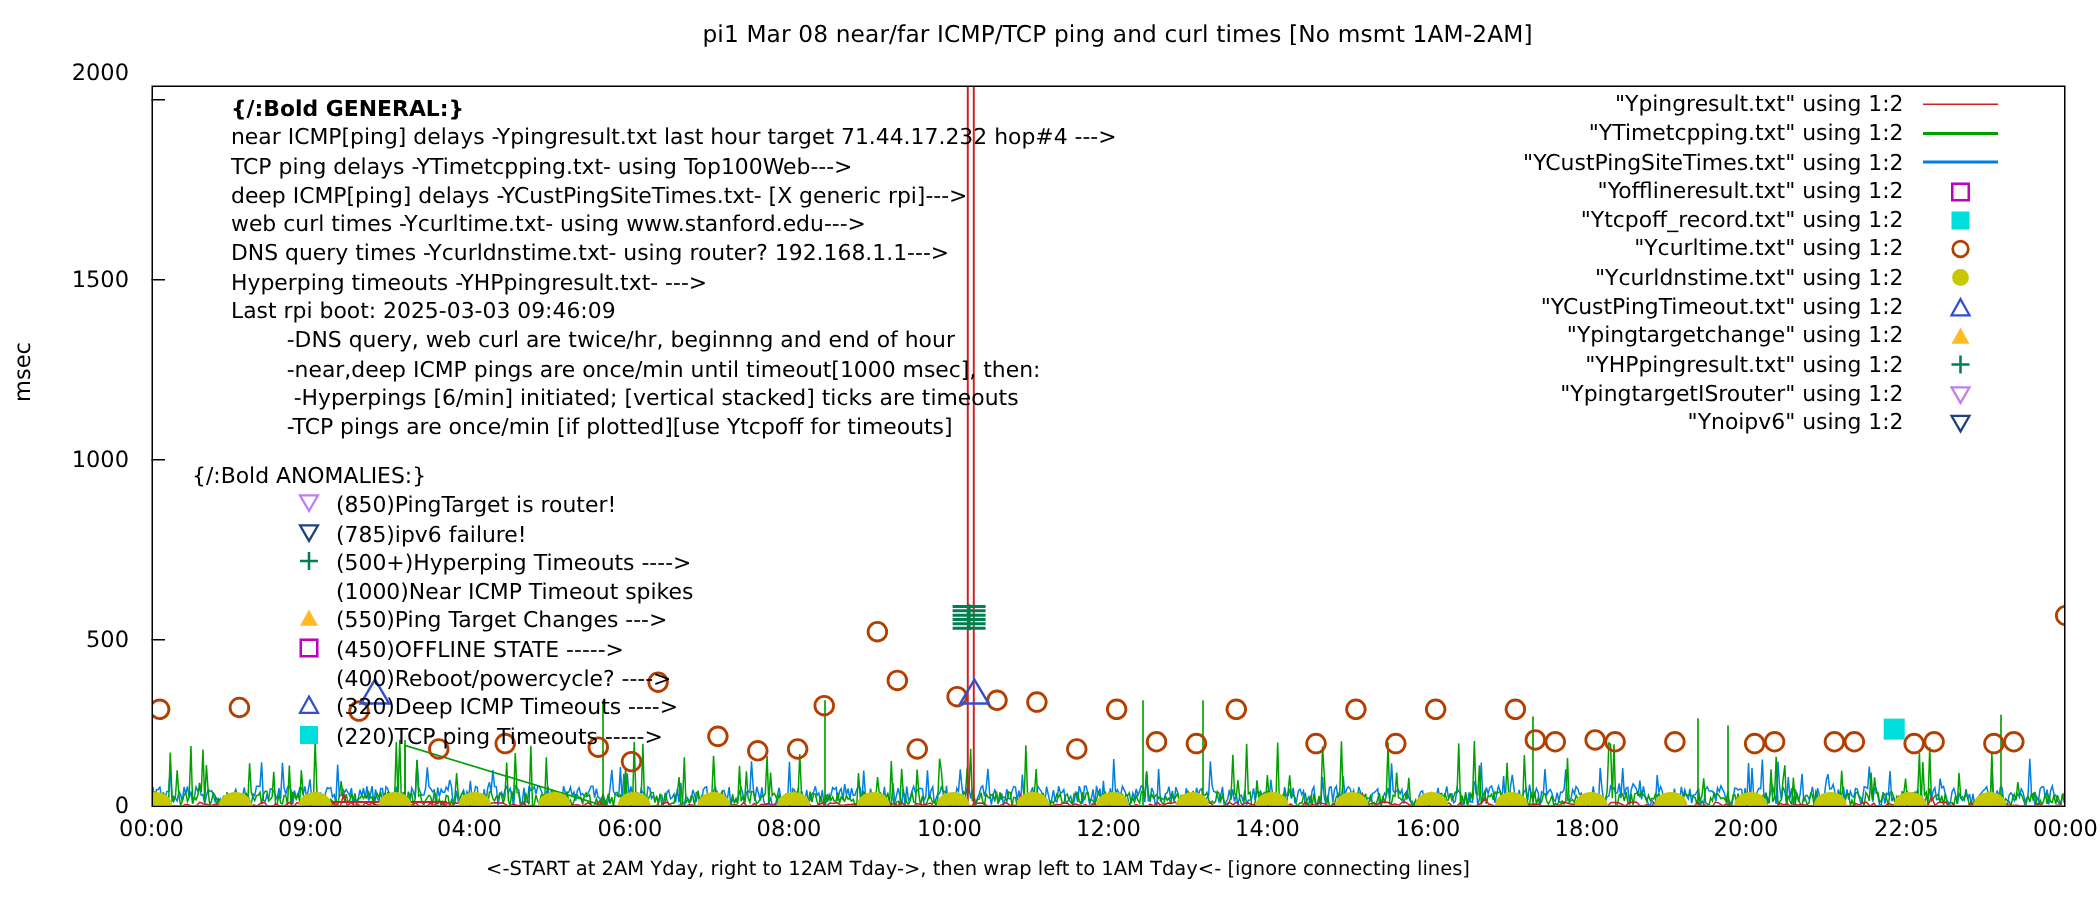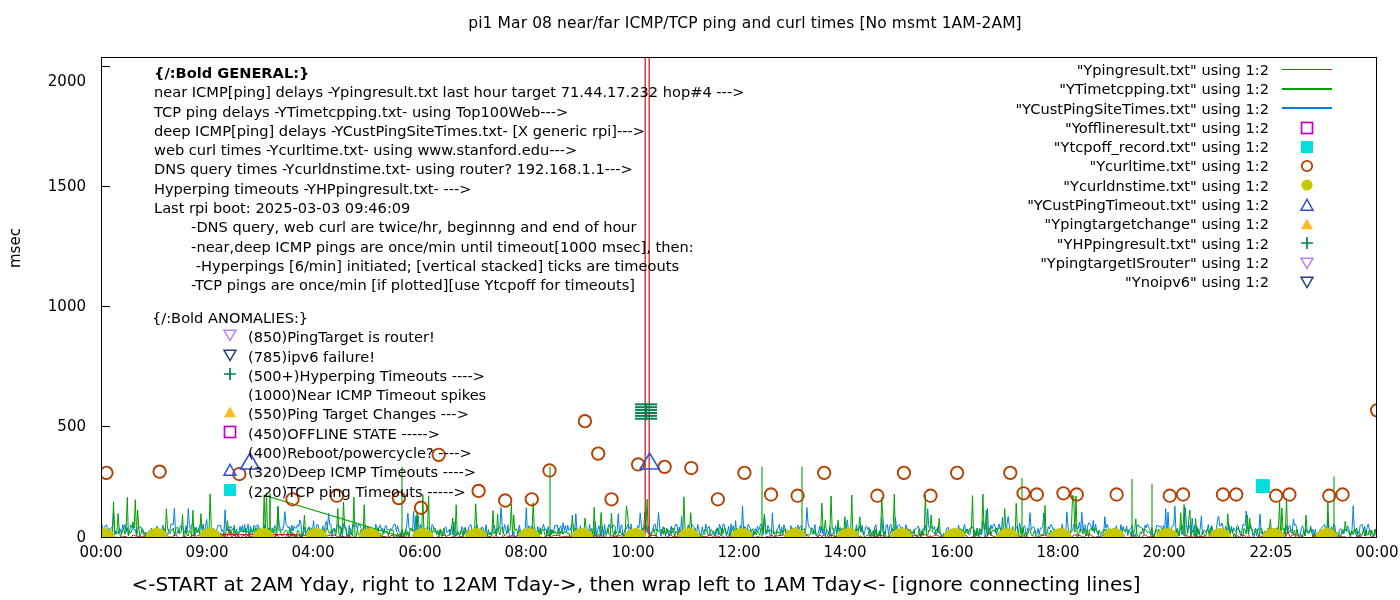--- a/index.html
+++ b/index.html
@@ -10,43 +10,43 @@
   #plot-frame{position:absolute;left:101px;top:57px;width:1276px;height:481px;
        border:1.4px solid #000;box-sizing:border-box;overflow:hidden;background:transparent;}
   .ytick-label{position:absolute;right:1314px;font-size:15px;text-align:right;
        width:80px;transform:translateY(-9px);}
   .ytick-mark{position:absolute;left:101px;width:9px;height:1.4px;background:#000;}
   .xtick-label{position:absolute;top:543px;font-size:15px;text-align:center;
        width:80px;transform:translateX(-40px);}
   .xtick-mark{position:absolute;top:529px;width:1.4px;height:9px;background:#000;}
   #ylabel{position:absolute;left:6px;top:268px;font-size:15px;
        transform:rotate(-90deg);transform-origin:left top;white-space:nowrap;}
-  #xlabel{position:absolute;left:0;top:572px;width:1272px;text-align:center;
-       font-size:20px;white-space:nowrap;}
+  #xlabel{position:absolute;left:16px;top:572px;width:1272px;text-align:center;
+       font-size:13px;white-space:nowrap;}
   #info-block{position:absolute;left:128px;top:63px;font-size:14.6px;
        line-height:19.3px;white-space:nowrap;margin-left:26px;}
   #info-block .bold{font-weight:bold;}
   #anom-block{position:absolute;left:128px;top:308px;font-size:14.6px;
-       line-height:19.3px;white-space:nowrap;margin-left:24px;}
+       line-height:19.3px;white-space:nowrap;}
   .anom-row{display:flex;align-items:flex-start;height:19.3px;}
   .anom-ind{width:36px;margin-left:60px;display:flex;justify-content:center;align-items:center;}
   .anom-row.noind .anom-ind{visibility:hidden;}
   #legend{position:absolute;right:64px;top:60px;font-size:14.6px;line-height:19.3px;}
   .leg-row{display:flex;align-items:center;justify-content:flex-end;height:19.3px;}
   .leg-label{white-space:nowrap;}
   .leg-key{width:58px;margin-left:9px;display:flex;justify-content:center;align-items:center;}
   .kline{width:50px;height:1.6px;display:block;}
   svg{display:block;overflow:visible;}
 </style>
 </head>
 <body>
 
 <div id="chart-title">pi1 Mar 08  near/far ICMP/TCP ping and curl times [No msmt 1AM-2AM]</div>
 
-<div class="ytick-label" style="top:81px">2000</div>
+<div class="ytick-label" style="top:48px">2000</div>
 <div class="ytick-label" style="top:186px">1500</div>
 <div class="ytick-label" style="top:306px">1000</div>
 <div class="ytick-label" style="top:426px">500</div>
 <div class="ytick-label" style="top:537px">0</div>
 <div class="ytick-mark" style="top:66px"></div>
 <div class="ytick-mark" style="top:186px"></div>
 <div class="ytick-mark" style="top:306px"></div>
 <div class="ytick-mark" style="top:426px"></div>
 <div id="ylabel">msec</div>
 

